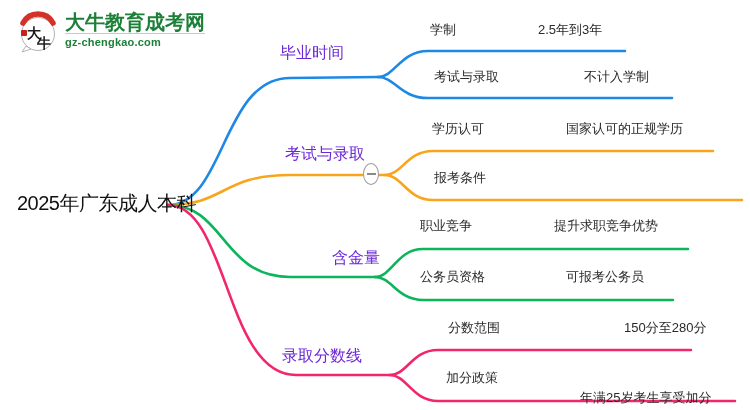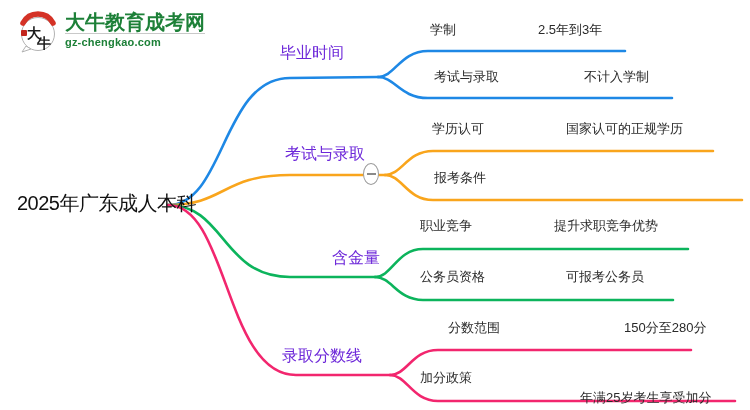--- a/index.html
+++ b/index.html
@@ -85,16 +85,16 @@
   <div class="txt child-value" style="left:566px;top:119px;">国家认可的正规学历</div>
   <div class="txt child-label" style="left:434px;top:168px;">报考条件</div>
 
   <div class="txt child-label" style="left:420px;top:216px;">职业竞争</div>
   <div class="txt child-value" style="left:554px;top:216px;">提升求职竞争优势</div>
   <div class="txt child-value" style="left:566px;top:267px;">可报考公务员</div>
   <div class="txt child-label" style="left:420px;top:267px;">公务员资格</div>
 
   <div class="txt child-label" style="left:448px;top:318px;">分数范围</div>
   <div class="txt child-value" style="left:580px;top:318px;margin-left:44px;">150分至280分</div>
-  <div class="txt child-label" style="left:420px;top:368px;">加分政策</div>
+  <div class="txt child-label" style="left:446px;top:368px;">加分政策</div>
   <div class="txt child-value" style="left:580px;top:368px;margin-top:20px;">年满25岁考生享受加分</div>
 
 </div>
 
 </body></html>

